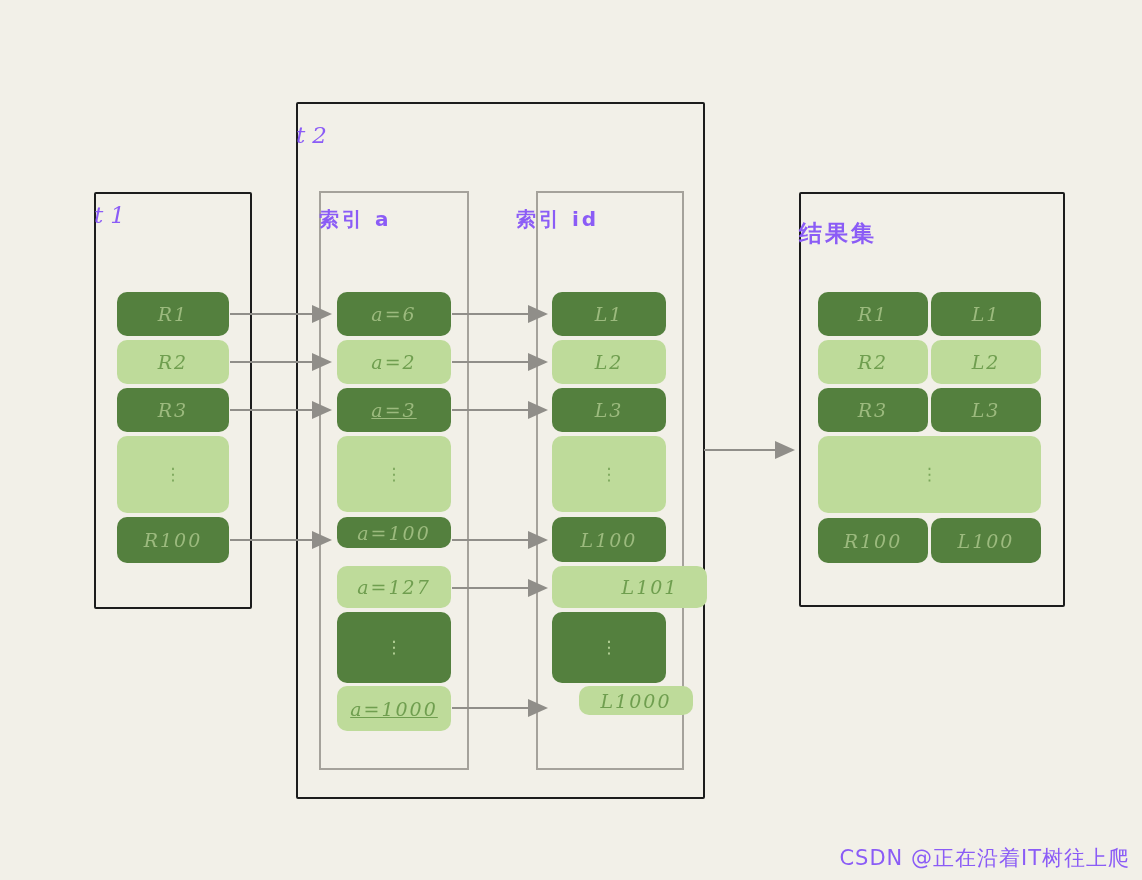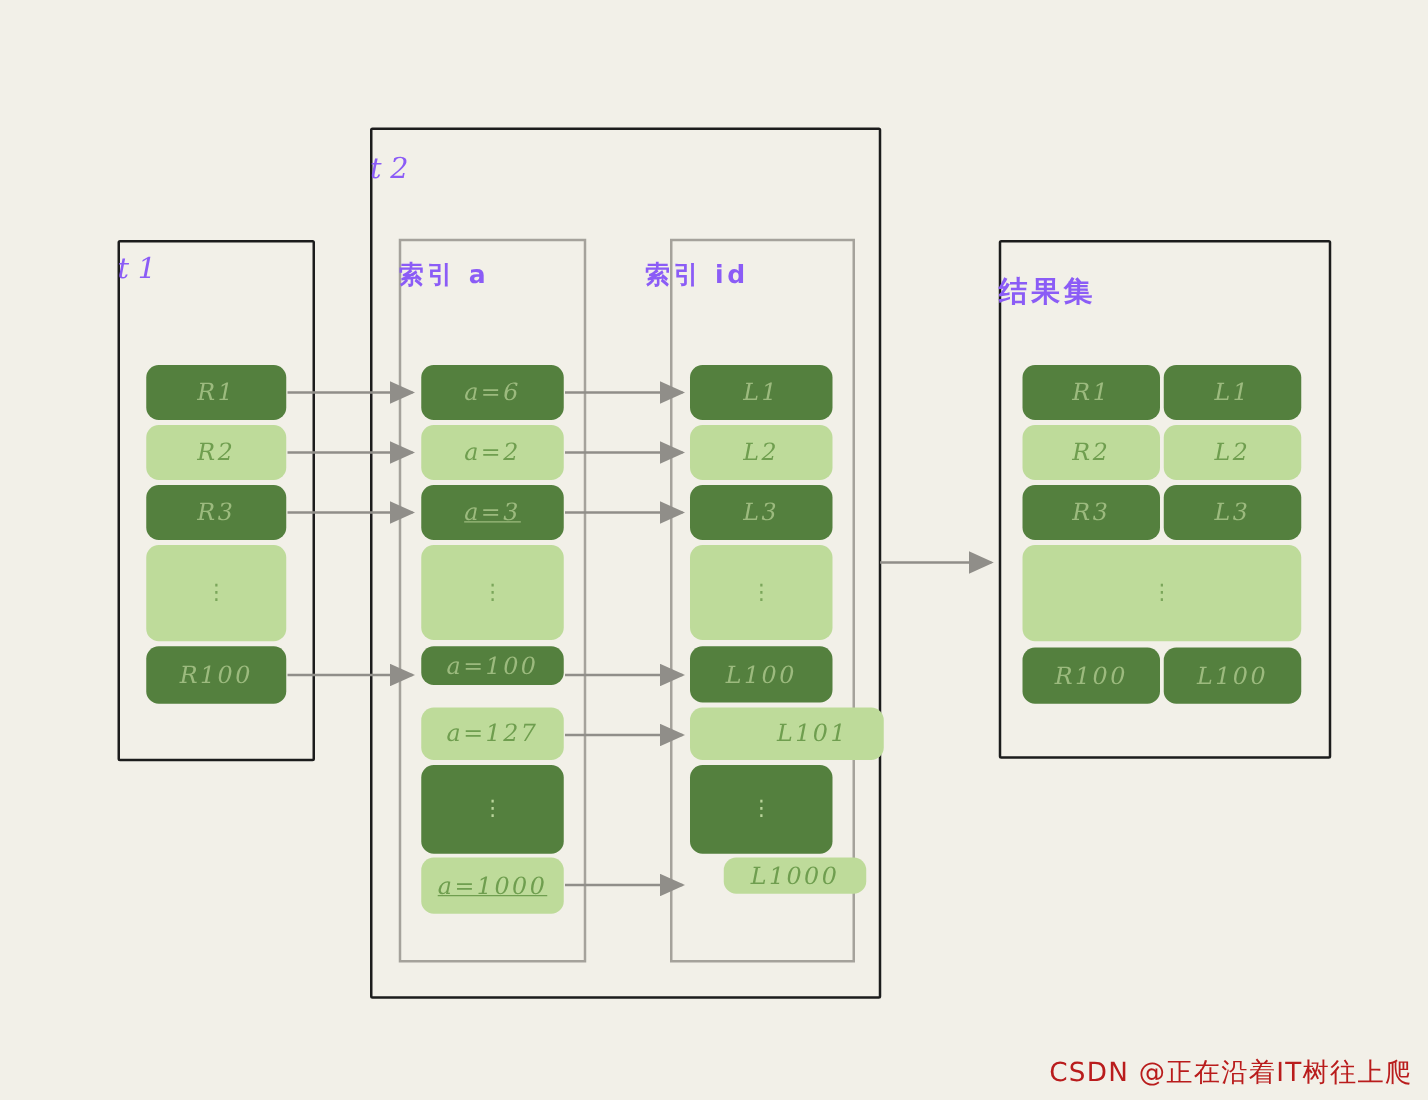--- a/index.html
+++ b/index.html
@@ -23,21 +23,21 @@
 
   .pair { position:absolute; display:flex; gap:3px; }
   .pair .half { flex:1 1 0; border-radius:10px; display:flex; align-items:center; justify-content:center;
     font:italic 19px "DejaVu Serif", serif; letter-spacing:2px; }
   .pair.dark-pair .half { background:#54803e; color:#9cba7e; }
   .pair.light-pair .half { background:#bedb9a; color:#6f9e4f; }
 
   svg.arrows { position:absolute; left:0; top:0; pointer-events:none; }
   svg.arrows line { stroke:#908e89; stroke-width:2; }
 
-  .watermark { position:absolute; right:12px; bottom:8px; color:#b91c1c;
+  .watermark { position:absolute; right:12px; bottom:8px; color:#8b5cf6;
     font:21px "DejaVu Sans", sans-serif; letter-spacing:1px; }
 </style>
 </head>
 <body>
 
 <div id="canvas">
 
   <div class="box" style="left:94px; top:192px; width:154px; height:413px;"></div>
   <div class="box" style="left:296px; top:102px; width:405px; height:693px;"></div>
   <div class="subbox" style="left:319px; top:191px; width:146px; height:575px;"></div>

